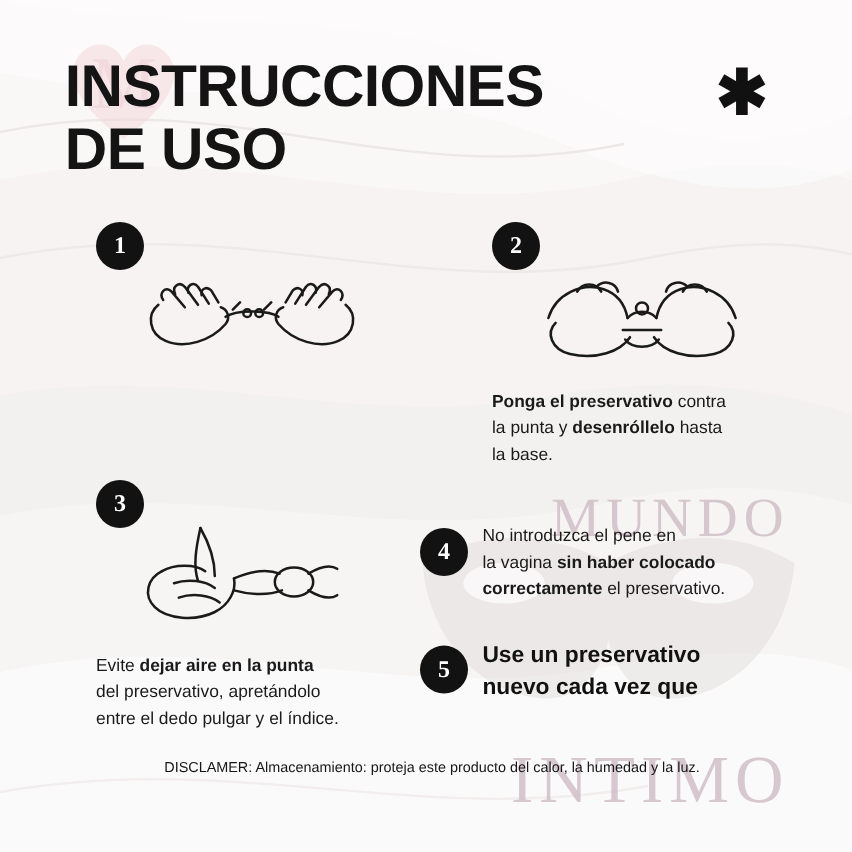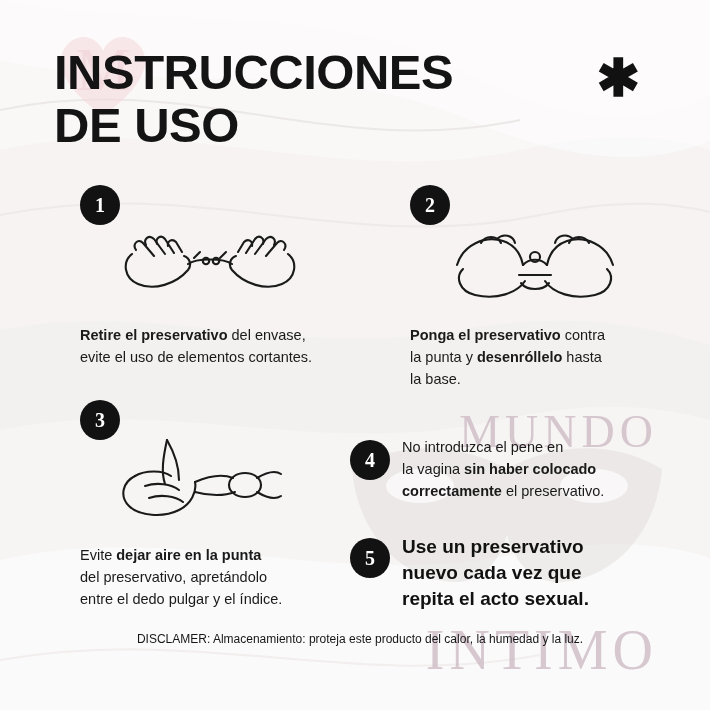--- a/index.html
+++ b/index.html
@@ -207,24 +207,20 @@
         <path d="M153,16 C155,10 149,6 145,11 L136,25"></path>
         <path d="M142,18 C143,13 138,10 134,14 L128,24"></path>
         <path d="M178,26 C188,34 186,50 172,56 C156,63 134,56 122,42 C118,37 120,30 126,28"></path>
         <path d="M78,36 C86,30 114,30 122,36"></path>
         <path d="M84,30 L90,24 M110,30 L116,24"></path>
         <circle cx="96" cy="33" r="3.2"></circle>
         <circle cx="106" cy="33" r="3.2"></circle>
       </g>
     </svg>
   </div>
-  <div class="caption" style="left:80px; top:325px; width:290px;">
-    <b>Retire el preservativo</b><span> del envase,</span><br>
-    <span>evite el uso de elementos cortantes.</span>
-  </div>
 
   <div class="badge" style="left:410px; top:185px;">2</div>
   <div class="step-art" style="left:445px; top:225px;">
     <svg width="180" height="85" viewBox="0 0 180 85">
       <g fill="none" stroke="#1a1a1a" stroke-width="2.1" stroke-linecap="round" stroke-linejoin="round">
         <path d="M12,40 C18,20 40,10 58,16 C70,20 76,30 78,40"></path>
         <path d="M18,44 C10,52 14,66 30,70 C52,75 72,68 80,56"></path>
         <path d="M36,18 C40,10 52,10 56,18"></path>
         <path d="M52,14 C58,8 68,10 70,18"></path>
         <path d="M168,40 C162,20 140,10 122,16 C110,20 104,30 102,40"></path>
@@ -272,18 +268,17 @@
   <div class="caption" style="left:402px; top:437px; width:270px;">
     <span>No introduzca el pene en</span><br>
     <span>la vagina </span><b>sin haber colocado</b><br>
     <b>correctamente</b><span> el preservativo.</span>
   </div>
 
   <div class="badge" style="left:350px; top:538px;">5</div>
   <div class="big-caption" style="left:402px; top:534px; width:280px;">
     <span>Use un preservativo</span><br>
     <span>nuevo cada vez que</span><br>
-    <span>repita el acto sexual.</span>
   </div>
 
   <div class="disclaimer">DISCLAMER: Almacenamiento: proteja este producto del calor, la humedad y la luz.</div>
 
 </div>
 
 </body></html>

